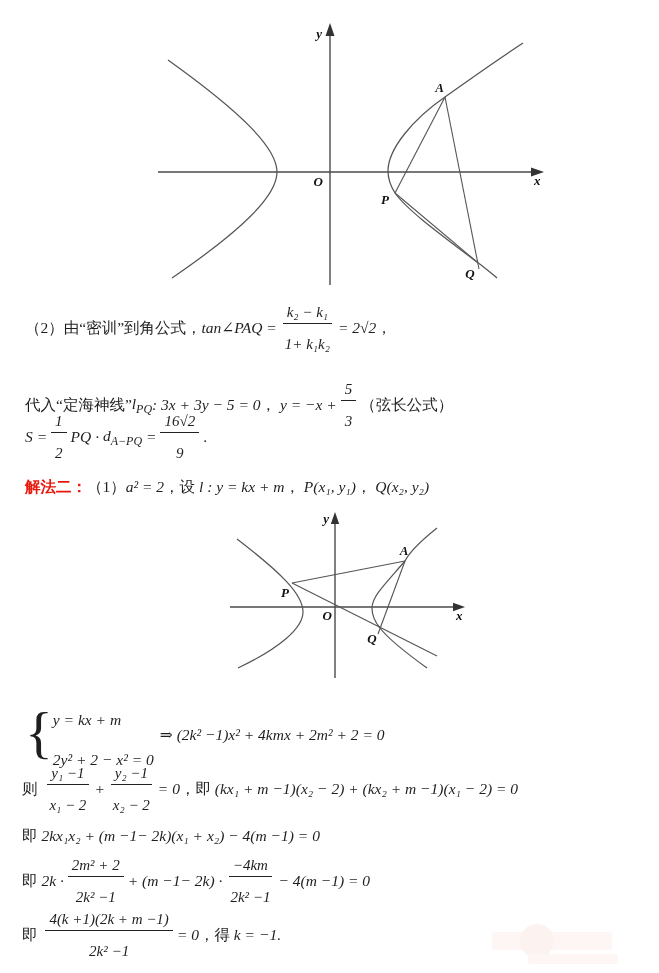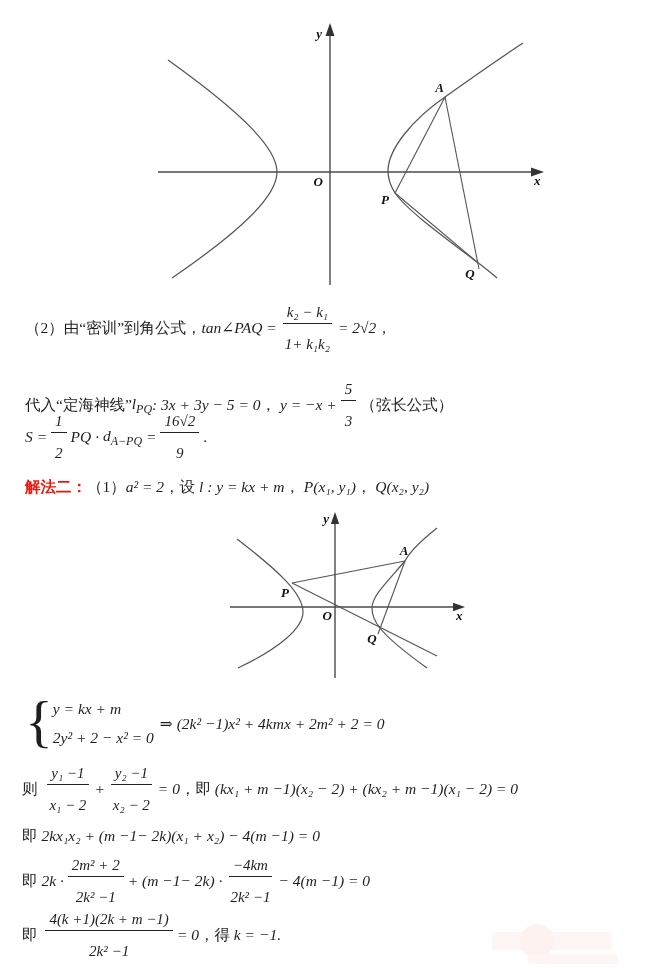--- a/index.html
+++ b/index.html
@@ -36,21 +36,21 @@
   }
   .frac .num{padding:0 4px;border-bottom:1.2px solid #222;}
   .frac .den{padding:0 4px;}
   .ssub{font-size:12px;font-style:italic;}
   .cases{display:inline-flex;align-items:center;margin-right:6px;}
   .cases .brace{
     font-style:normal;font-size:58px;font-weight:400;
     line-height:0.9;transform:translateY(-2px);
   }
   .cases-col{display:inline-flex;flex-direction:column;}
-  .cases-row{line-height:1.85;}
+  .cases-row{line-height:1.85;margin-top:11px;}
   #watermark{position:absolute;left:492px;top:922px;width:160px;height:48px;}
   #watermark .wm-blob{
     position:absolute;left:28px;top:2px;width:34px;height:34px;border-radius:50%;
     background:#fcf3f1;
   }
   #watermark .wm-bar1{position:absolute;left:0;top:10px;width:120px;height:18px;border-radius:4px;background:#fdf6f4;}
   #watermark .wm-bar2{position:absolute;left:36px;top:32px;width:90px;height:10px;border-radius:3px;background:#fdf6f5;}
 </style>
 </head>
 <body>

